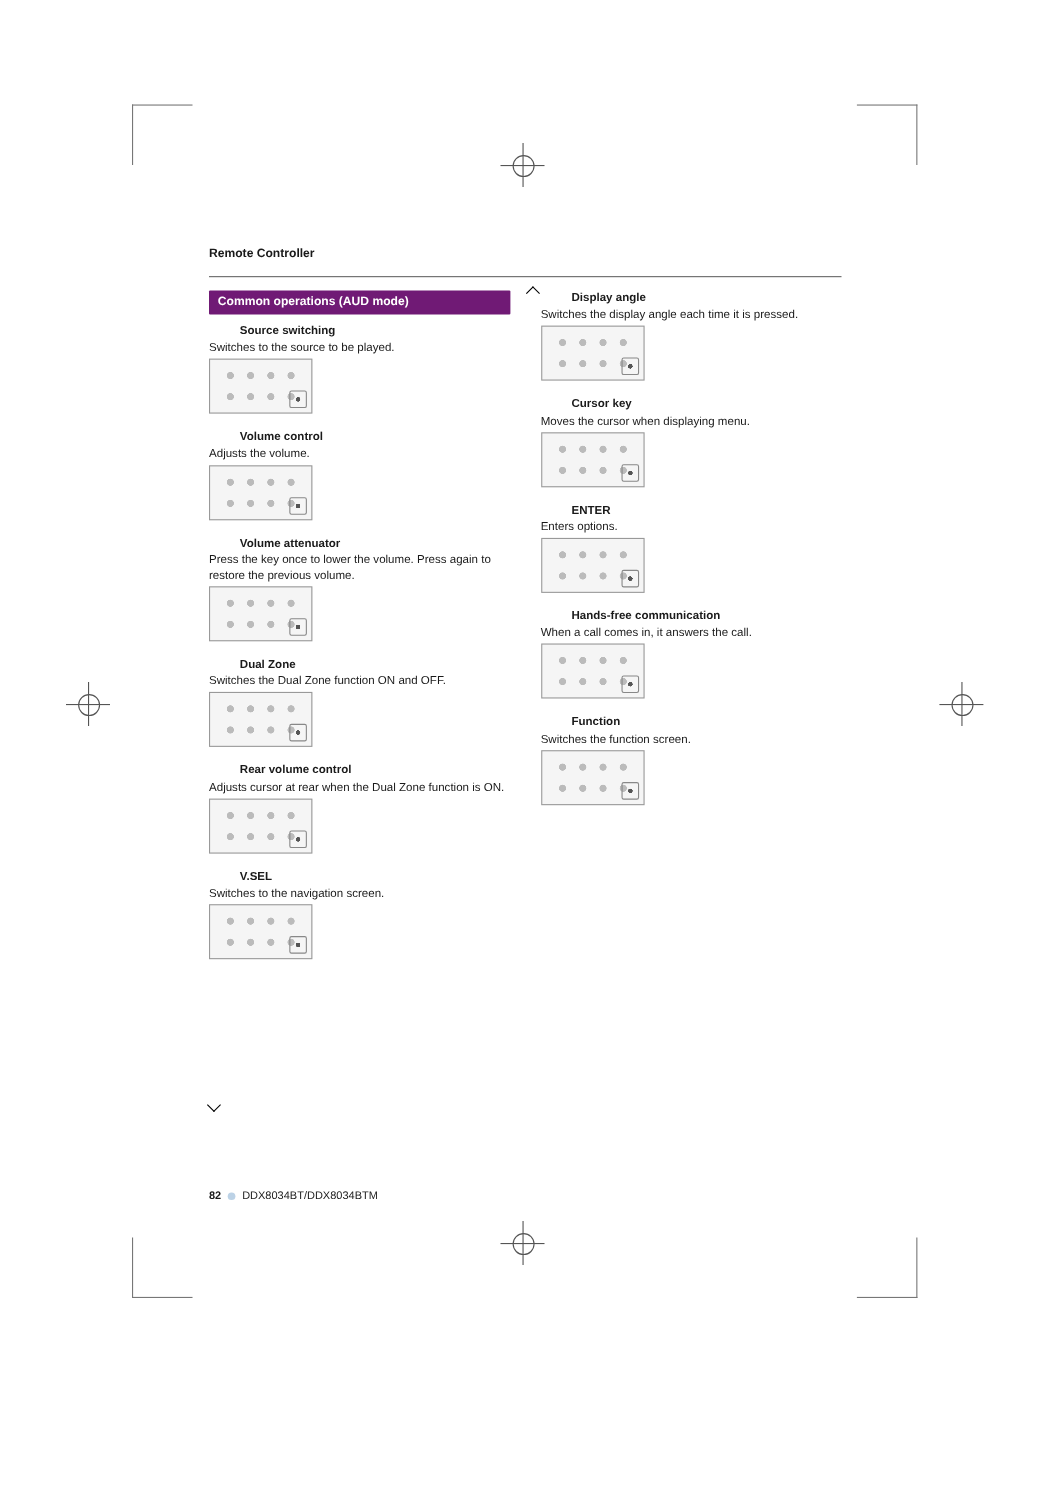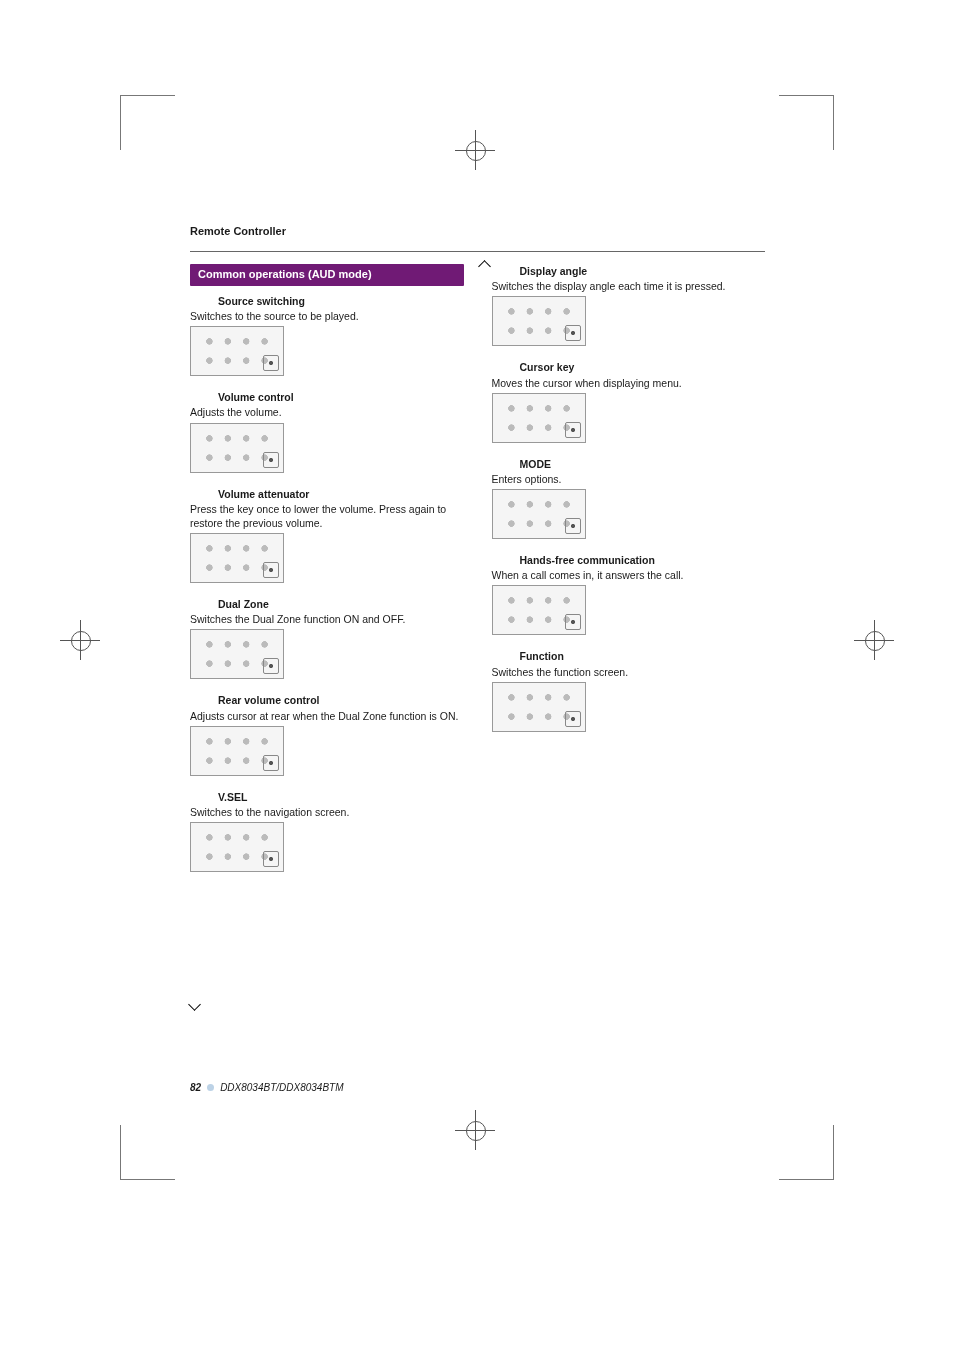--- a/index.html
+++ b/index.html
@@ -100,21 +100,20 @@
     transform: rotate(-45deg);
   }
   .footer {
     position: absolute;
     left: 190px;
     top: 1082px;
     font-size: 10px;
     display: flex;
     align-items: center;
     gap: 6px;
-    font-style: italic;
   }
   .footer .pagenum { font-weight: 700; }
   .footer .dot {
     width: 7px; height: 7px; border-radius: 50%;
     background: #bcd2e6;
   }
   
   .reg {
     position: absolute;
     width: 40px; height: 40px;
@@ -230,21 +229,21 @@
         <div class="diagram"></div>
       </div>
 
       <div class="sec">
         <p class="sec-title">Cursor key</p>
         <p class="sec-body">Moves the cursor when displaying menu.</p>
         <div class="diagram"></div>
       </div>
 
       <div class="sec">
-        <p class="sec-title">MODE</p>
+        <p class="sec-title">ENTER</p>
         <p class="sec-body">Enters options.</p>
         <div class="diagram"></div>
       </div>
 
       <div class="sec">
         <p class="sec-title">Hands-free communication</p>
         <p class="sec-body">When a call comes in, it answers the call.</p>
         <div class="diagram"></div>
       </div>
 

